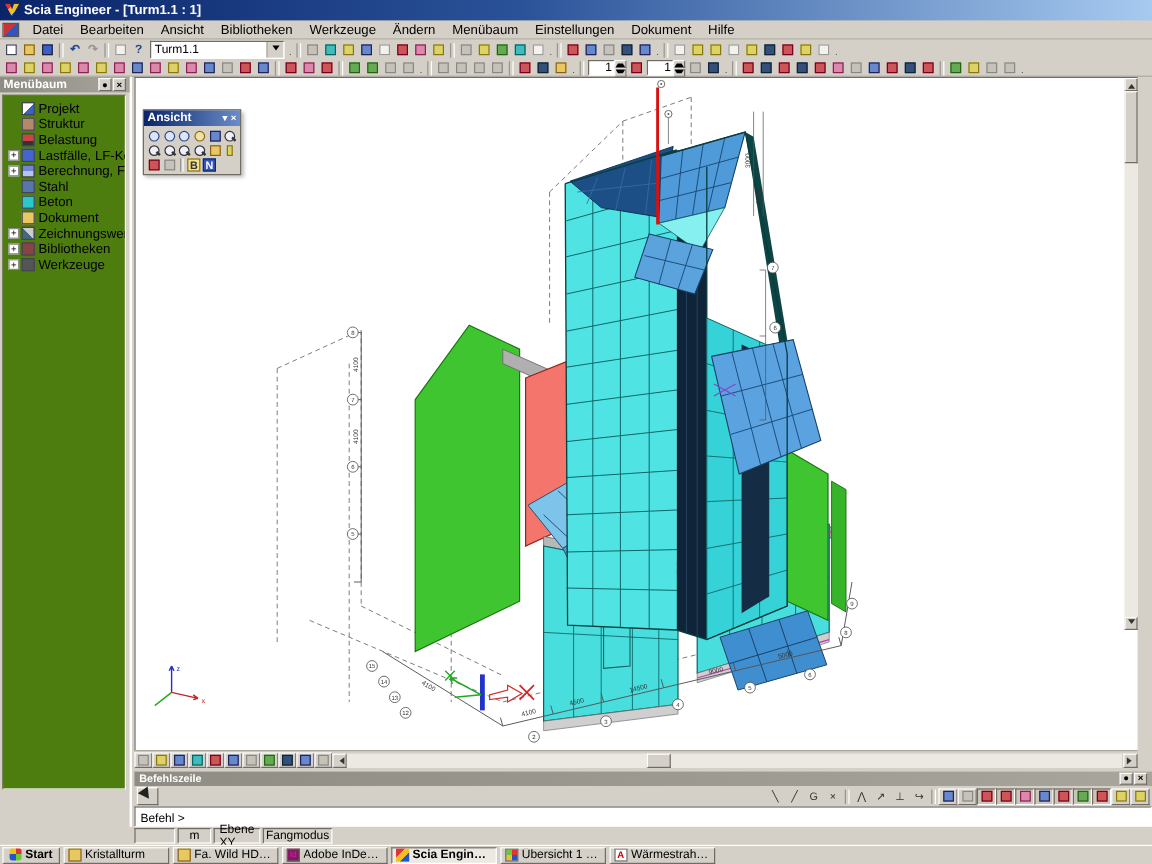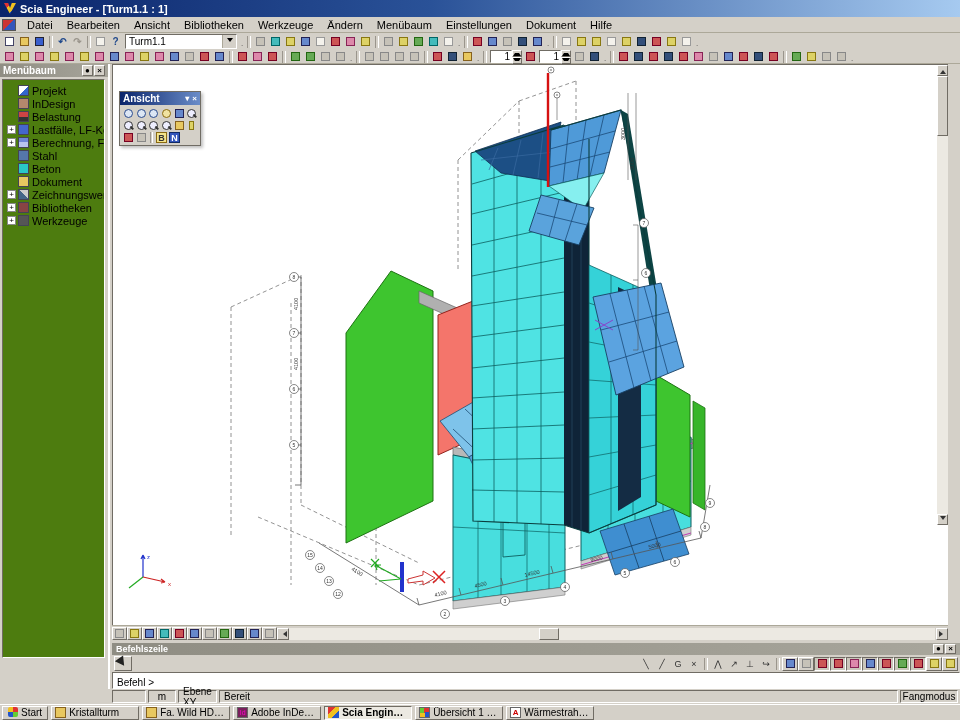--- a/index.html
+++ b/index.html
@@ -107,21 +107,21 @@
   .snapi.pressed{border-color:#706c64 #fff #fff #706c64;background:#cac6ba}
   .snapi i{width:9px;height:9px;display:block}
   .cmdinput{left:112px;top:672px;width:848px;height:17px;background:#fff;border:1px solid;border-color:#706c64 #fff #fff #706c64;display:flex;align-items:flex-end;padding:0 4px;font-size:10px}
   
   .statusbar{left:112px;top:689px;width:848px;height:15px;display:flex;gap:2px;align-items:stretch;padding:1px 2px 1px 0;background:#d4d0c8}
   .spanel{border:1px solid;border-color:#706c64 #fff #fff #706c64;font-size:10px;display:flex;align-items:center;justify-content:center;padding:0 4px}
   .sp-fill{flex:1;justify-content:flex-start}
   .sb-left-fill{left:0;top:689px;width:112px;height:15px;background:#d4d0c8}
   
   .taskbar{left:0;top:704px;width:960px;height:16px;background:#d4d0c8;border-top:1px solid #fff;display:flex;align-items:center;gap:3px;padding:1px 2px}
-  .startbtn{height:14px;display:flex;align-items:flex-start;gap:3px;padding:0 5px;font-weight:normal;font-size:10px}
+  .startbtn{height:14px;display:flex;align-items:flex-start;gap:3px;padding:0 5px;font-weight:bold;font-size:10px}
   .flag{width:10px;height:10px;background:conic-gradient(#e03333 0 25%,#66cc33 0 50%,#2255cc 0 75%,#f0c020 0);border-radius:2px}
   .taskbtn{width:88px;height:14px;display:flex;align-items:center;gap:3px;padding:0 3px;font-size:10px;overflow:hidden}
   .taskbtn .lbl{white-space:nowrap;overflow:hidden;text-overflow:ellipsis}
   .taskbtn.active{background:#ece9e2;border-color:#706c64 #fff #fff #706c64;font-weight:bold}
   .tk-ic{width:11px;height:11px;flex:none;border:1px solid #666}
   .tk-folder{background:#e8c860;border-color:#86611d}
   .tk-id{background:#7a1f5c;color:#f0c;font-size:7px;line-height:10px;text-align:center}
   .tk-scia{background:linear-gradient(135deg,#e03333 33%,#f0c020 33% 66%,#2255cc 66%);border:none}
   .tk-mix{background:conic-gradient(#e03333 0 25%,#2255cc 0 50%,#f0c020 0 75%,#66cc33 0)}
   .tk-pdf{background:#fff;color:#c00;font-size:8px;font-weight:bold;line-height:10px;text-align:center}
@@ -450,21 +450,21 @@
   </div>
   <div class="treebox">
     <div class="trow">
         <span class="texp blank"></span>
         <span class="ticon ti1"></span>
         <span>Projekt</span>
       </div>
     <div class="trow">
         <span class="texp blank"></span>
         <span class="ticon ti2"></span>
-        <span>InDesign</span>
+        <span>Struktur</span>
       </div>
     <div class="trow">
         <span class="texp blank"></span>
         <span class="ticon ti3"></span>
         <span>Belastung</span>
       </div>
     <div class="trow">
         <span class="texp">+</span>
         <span class="ticon ti4"></span>
         <span>Lastfälle, LF-Kombination</span>
@@ -870,21 +870,20 @@
 </div>
 <div class="abs cmdinput">
   <span>Befehl &gt;</span>
 </div>
 
 <div class="abs sb-left-fill"></div>
 <div class="abs statusbar">
   <span class="spanel" style="width:34px"></span>
   <span class="spanel" style="width:28px">m</span>
   <span class="spanel" style="width:39px">Ebene XY</span>
-  <span class="spanel sp-fill">Bereit</span>
   <span class="spanel" style="width:58px">Fangmodus</span>
 </div>
 
 <div class="abs taskbar">
   <span class="startbtn raised">
     <span class="flag"></span>
     <span>Start</span>
   </span>
   <span class="taskbtn raised">
     <span class="tk-ic tk-folder"></span>

